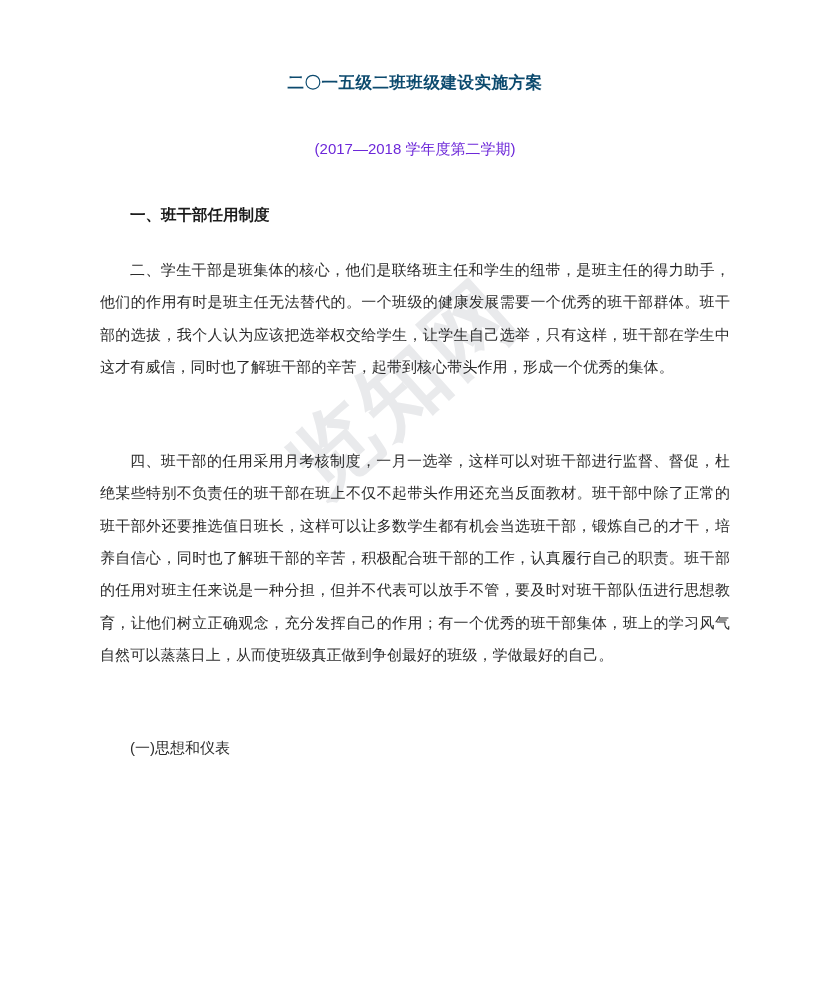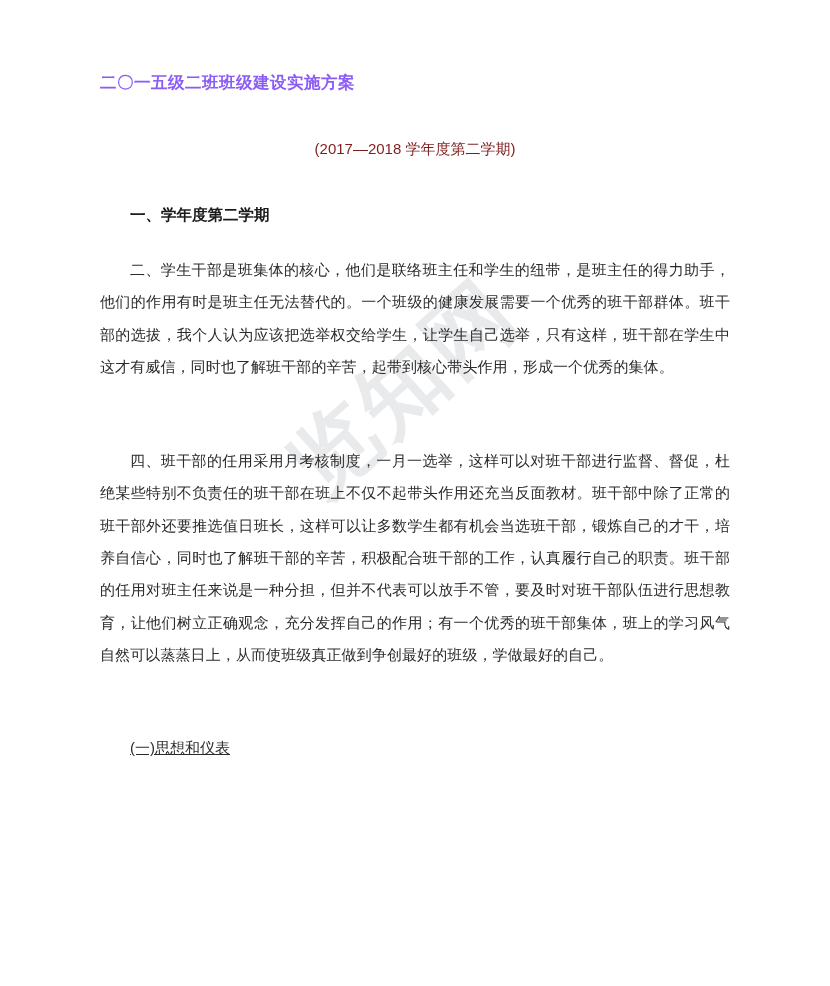--- a/index.html
+++ b/index.html
@@ -49,34 +49,35 @@
 
   
   .content {
     position: relative;
     z-index: 2;
     padding: 0 100px;
     box-sizing: border-box;
   }
 
   .doc-title {
+    text-align: center;
     font-size: 16.5px;
     font-weight: 700;
-    color: #8b5cf6;
+    color: #0c4a6e;
     letter-spacing: 0.5px;
     margin: 0;
     padding-top: 70px;
     line-height: 24px;
   }
 
   .doc-subtitle {
     text-align: center;
     font-size: 15px;
     font-weight: 400;
-    color: #7f1d1d;
+    color: #6d28d9;
     margin: 0;
     padding-top: 43px;
     line-height: 24px;
   }
 
   .section-heading {
     font-size: 15.5px;
     font-weight: 700;
     color: #1b1b1b;
     margin: 0;
@@ -96,21 +97,20 @@
     letter-spacing: 0.1px;
   }
 
   .sub-item {
     font-size: 15px;
     font-weight: 400;
     color: #2b2b2b;
     margin: 0;
     line-height: 24px;
     text-indent: 30px;
-    text-decoration: underline;
   }
 
   
   .gap-title-h1   { height: 42px; }
   .gap-h1-p1      { height: 27px; }
   .gap-p1-h2      { height: 35px; }
   .gap-h2-p2      { height: 27px; }
   .gap-p2-h3      { height: 36px; }
   .gap-h3-sub     { height: 29px; }
 </style>
@@ -124,21 +124,21 @@
   </div>
 
   <div class="content">
 
     <h1 class="doc-title">二〇一五级二班班级建设实施方案</h1>
 
     <p class="doc-subtitle">(2017—2018 学年度第二学期)</p>
 
     <div class="gap-title-h1"></div>
 
-    <h2 class="section-heading">一、学年度第二学期</h2>
+    <h2 class="section-heading">一、班干部任用制度</h2>
 
     <div class="gap-h1-p1"></div>
 
     <p class="body-paragraph">二、学生干部是班集体的核心，他们是联络班主任和学生的纽带，是班主任的得力助手，他们的作用有时是班主任无法替代的。一个班级的健康发展需要一个优秀的班干部群体。班干部的选拔，我个人认为应该把选举权交给学生，让学生自己选举，只有这样，班干部在学生中这才有威信，同时也了解班干部的辛苦，起带到核心带头作用，形成一个优秀的集体。</p>
 
     <div class="gap-p1-h2"></div>
 
 
     <div class="gap-h2-p2"></div>
 

